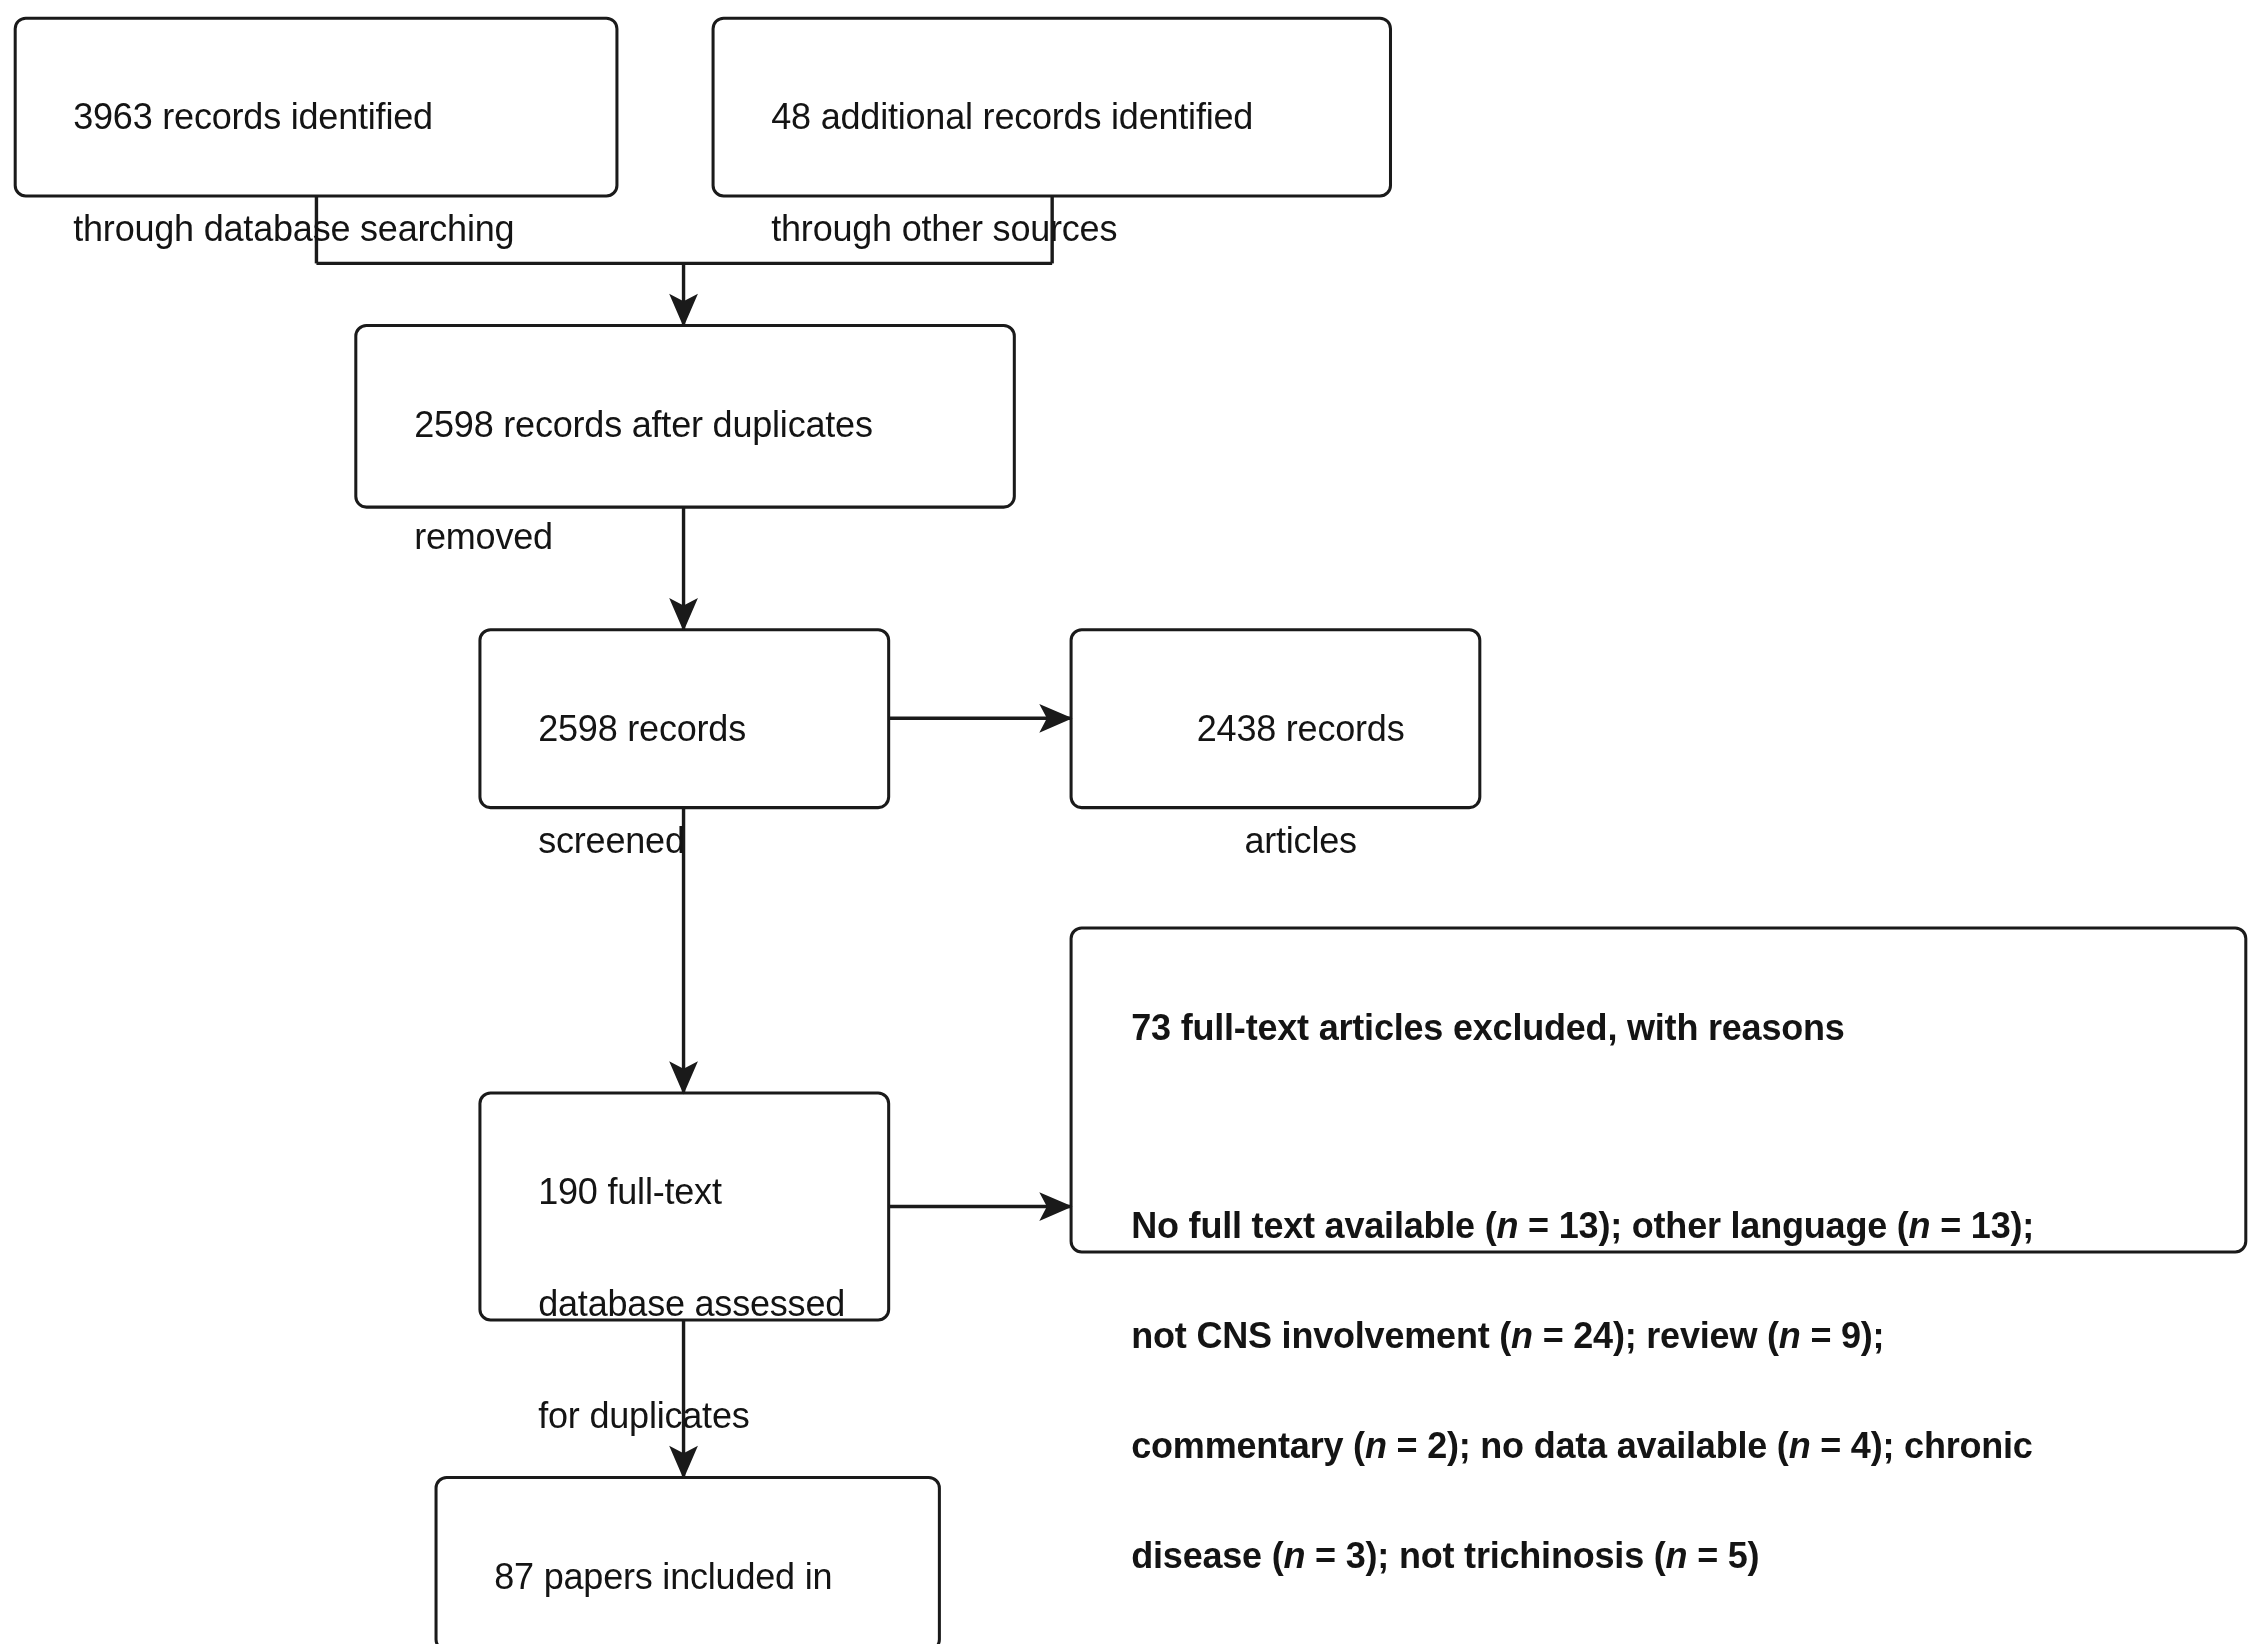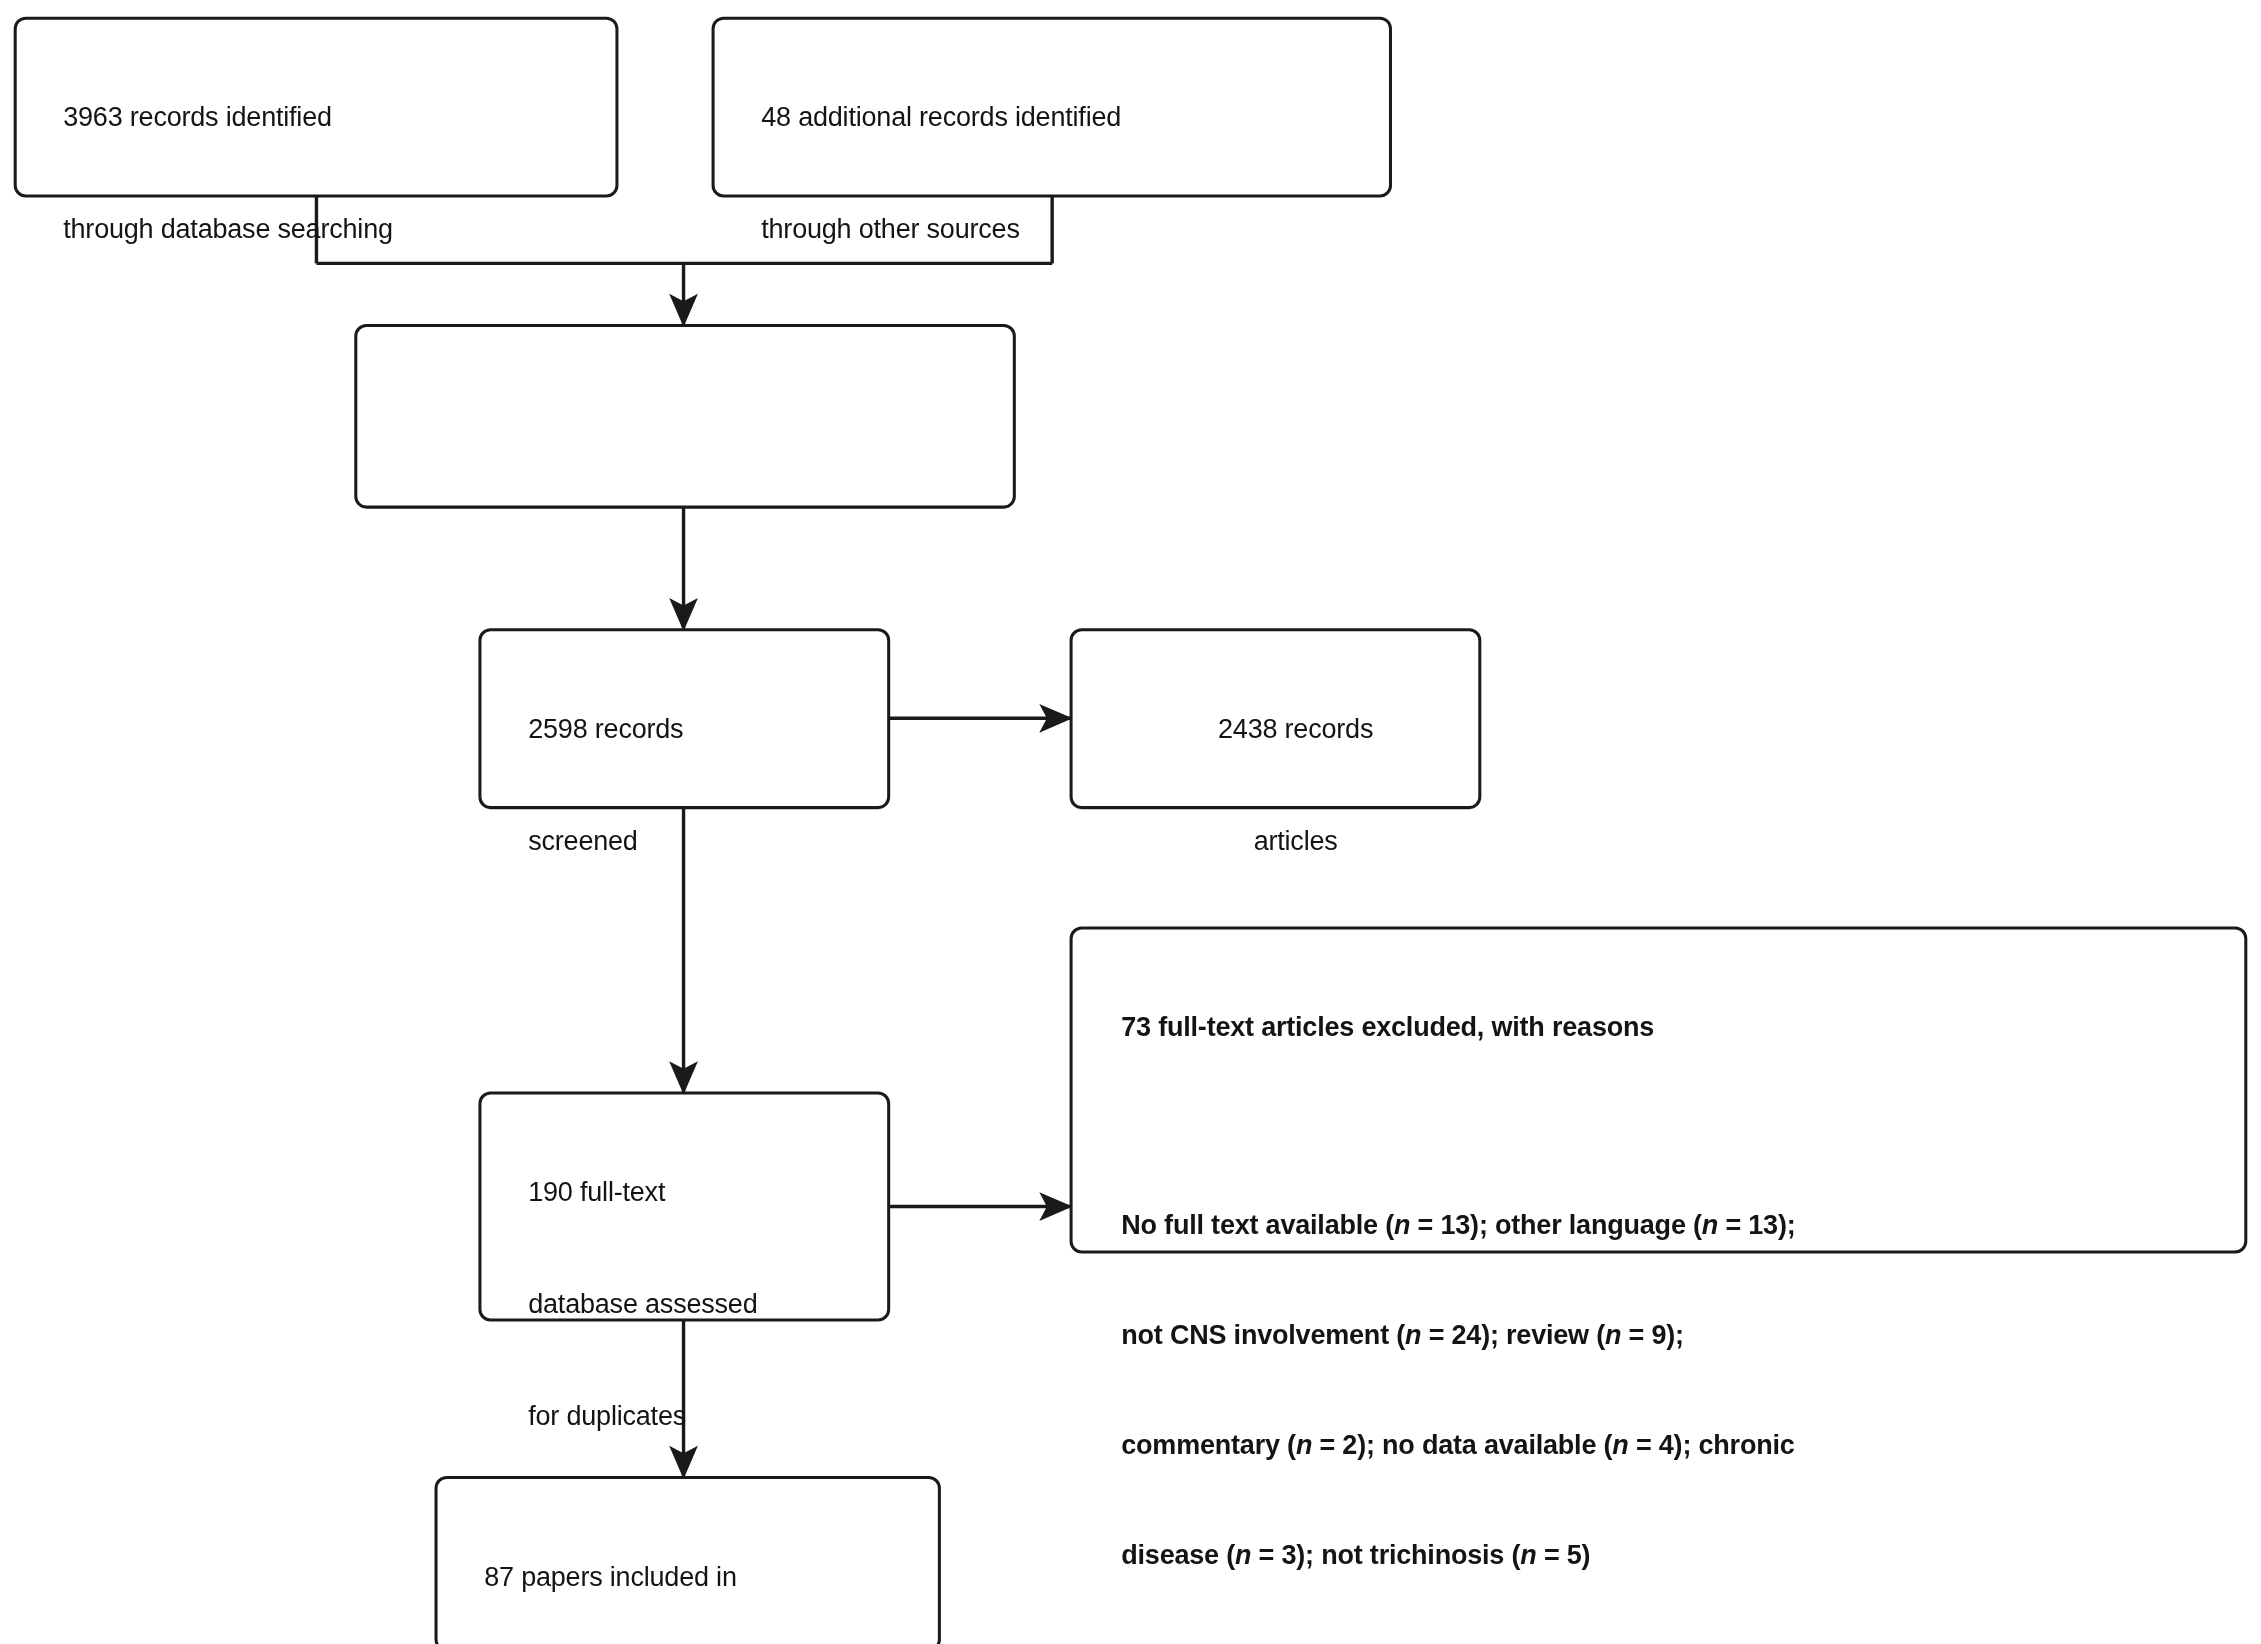--- a/index.html
+++ b/index.html
@@ -35,21 +35,21 @@
     fill: none;
   }
   .arrow-head {
     fill: #1a1a1a;
     stroke: none;
   }
   .node-text {
     position: absolute;
     color: #141414;
     font-family: "Liberation Sans", sans-serif;
-    font-size: 27px;
+    font-size: 36px;
     line-height: 56px;
     letter-spacing: -0.2px;
     white-space: pre-wrap;
     pointer-events: none;
   }
   .node-text.reasons {
     line-height: 55px;
     font-weight: bold;
   }
   .node-text .ital {
@@ -111,20 +111,24 @@
   <div class="node-text" style="left:34px; top:33px; width:575px;">
     <span>3963 records identified</span><br>
     <span>through database searching</span>
   </div>
 
   <div class="node-text" style="left:732px; top:33px; width:651px;">
     <span>48 additional records identified</span><br>
     <span>through other sources</span>
   </div>
 
+  <div class="node-text" style="left:375px; top:341px; width:632px;">
+    <span>2598 records after duplicates</span><br>
+    <span>removed</span>
+  </div>
 
   <div class="node-text" style="left:499px; top:645px; width:382px;">
     <span>2598 records</span><br>
     <span>screened</span>
   </div>
 
   <div class="node-text" style="left:1090px; top:645px; width:382px;text-align:center;">
     <span>2438 records</span><br>
     <span>articles</span>
   </div>

